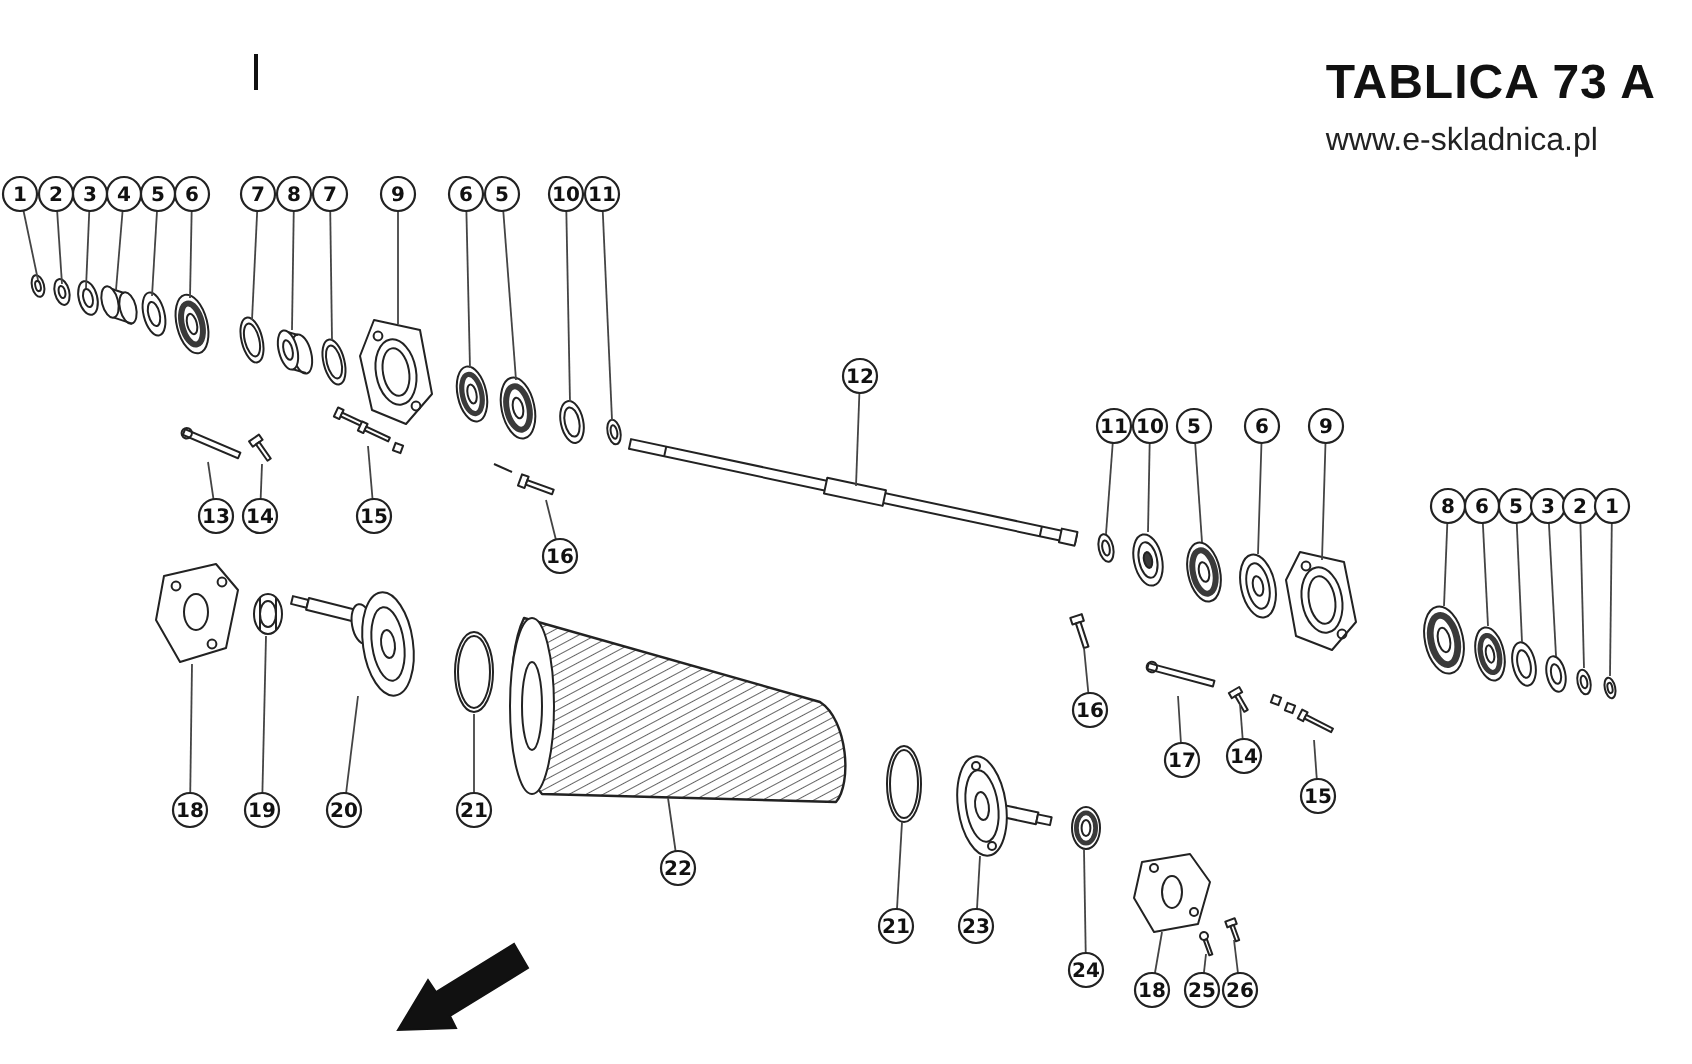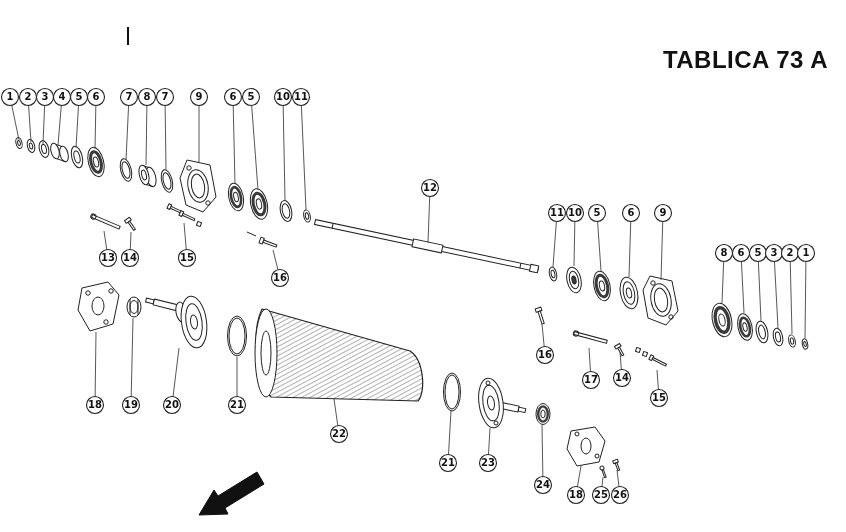--- a/index.html
+++ b/index.html
@@ -1,21 +1,21 @@
 <!DOCTYPE html>
 <html><head>
 <meta charset="utf-8">
 <style>
   html,body{margin:0;padding:0;}
   body{
     width:846px;height:532px;position:relative;background:#ffffff;
     font-family:"Liberation Sans",sans-serif;overflow:hidden;
   }
   .header-block{
-    position:absolute;top:46px;right:18px;text-align:left;z-index:5;
+    position:absolute;top:28px;right:18px;text-align:left;z-index:5;
   }
   .diagram-title{
     font-size:24px;font-weight:bold;color:#111;letter-spacing:.5px;
     font-family:"Liberation Sans",sans-serif;
   }
   .diagram-site{
     font-size:16px;color:#222;margin-top:6px;
     font-family:"Liberation Sans",sans-serif;
   }
   svg.diagram{position:absolute;left:0;top:0;}
@@ -25,20 +25,21 @@
   .part{stroke:#222;fill:none;stroke-width:1;stroke-linejoin:round;}
   .part-fill{stroke:#222;fill:#fff;stroke-width:1;stroke-linejoin:round;}
   .band{stroke:#3a3a3a;fill:none;}
   .dark{fill:#3a3a3a;stroke:#222;}
 </style>
 </head>
 <body>
 
 <div class="header-block">
   <div class="diagram-title">TABLICA 73 A</div>
+  <div class="diagram-site">www.e-skladnica.pl</div>
 </div>
 
 <svg class="diagram" id="diagram-svg" width="846" height="532" viewBox="0 0 846 532" xmlns="http://www.w3.org/2000/svg">
 
   <defs>
     <pattern id="hatch" width="4" height="4" patternUnits="userSpaceOnUse" patternTransform="rotate(62)">
       <line x1="0" y1="0" x2="0" y2="4" stroke="#3c3c3c" stroke-width="0.8"></line>
     </pattern>
   </defs>
 

